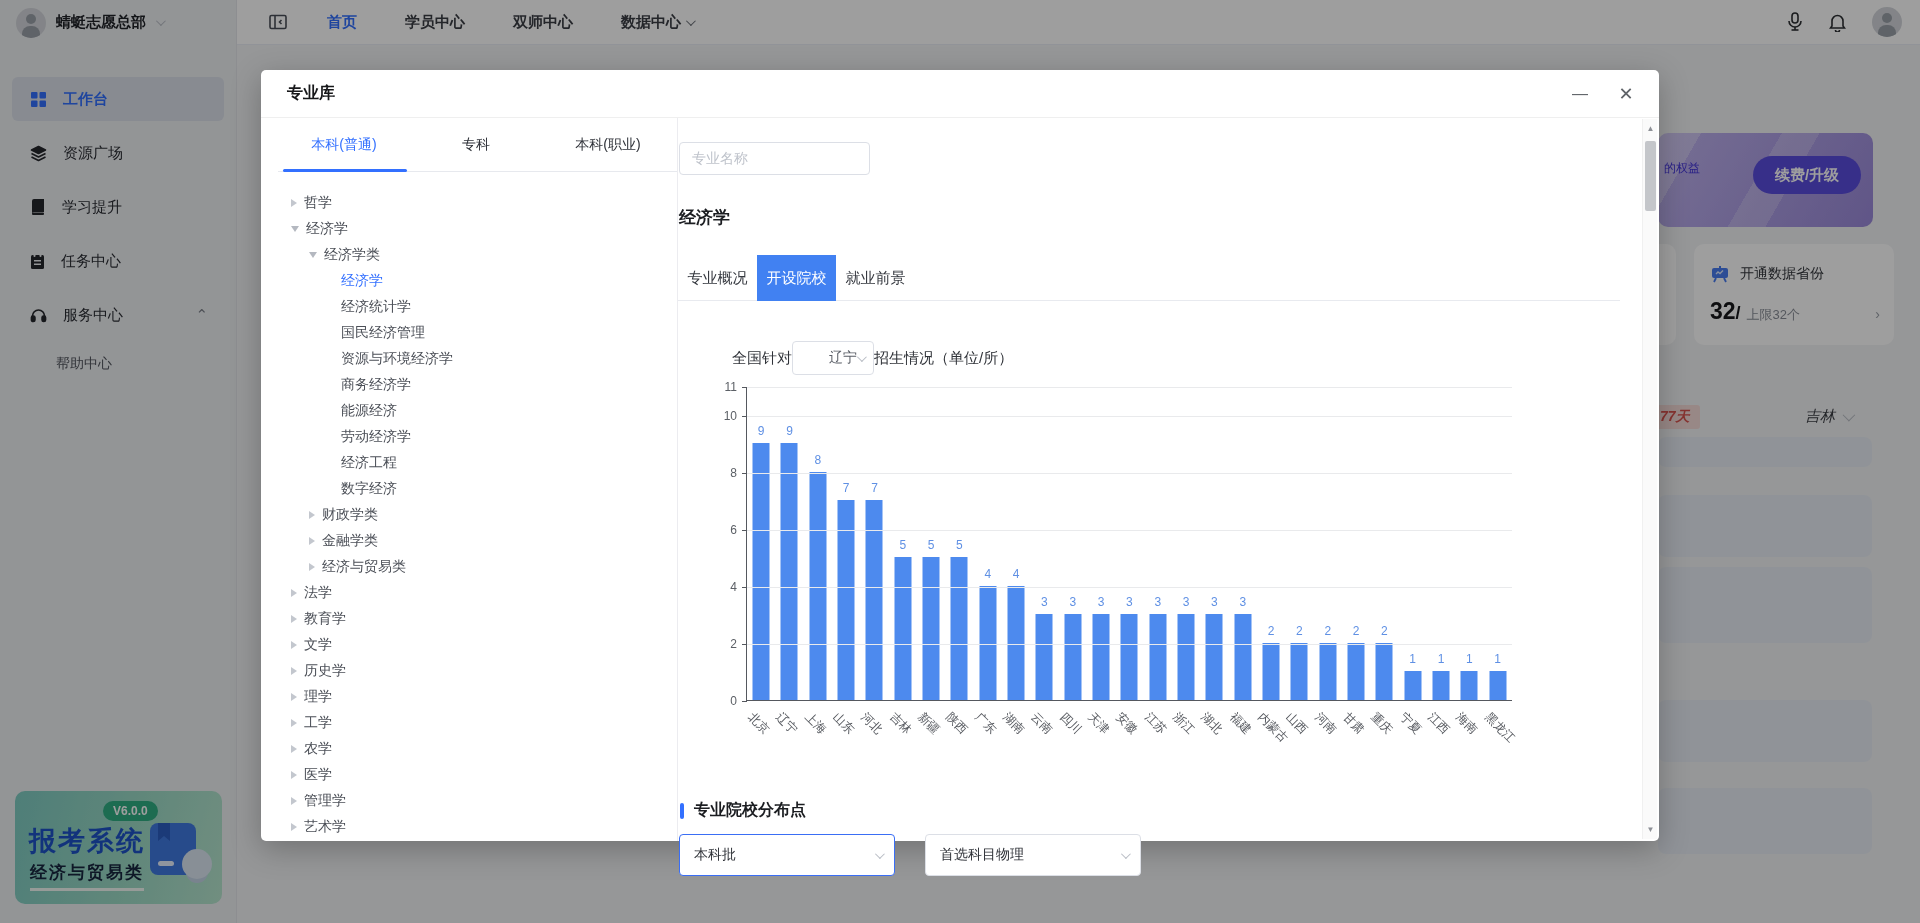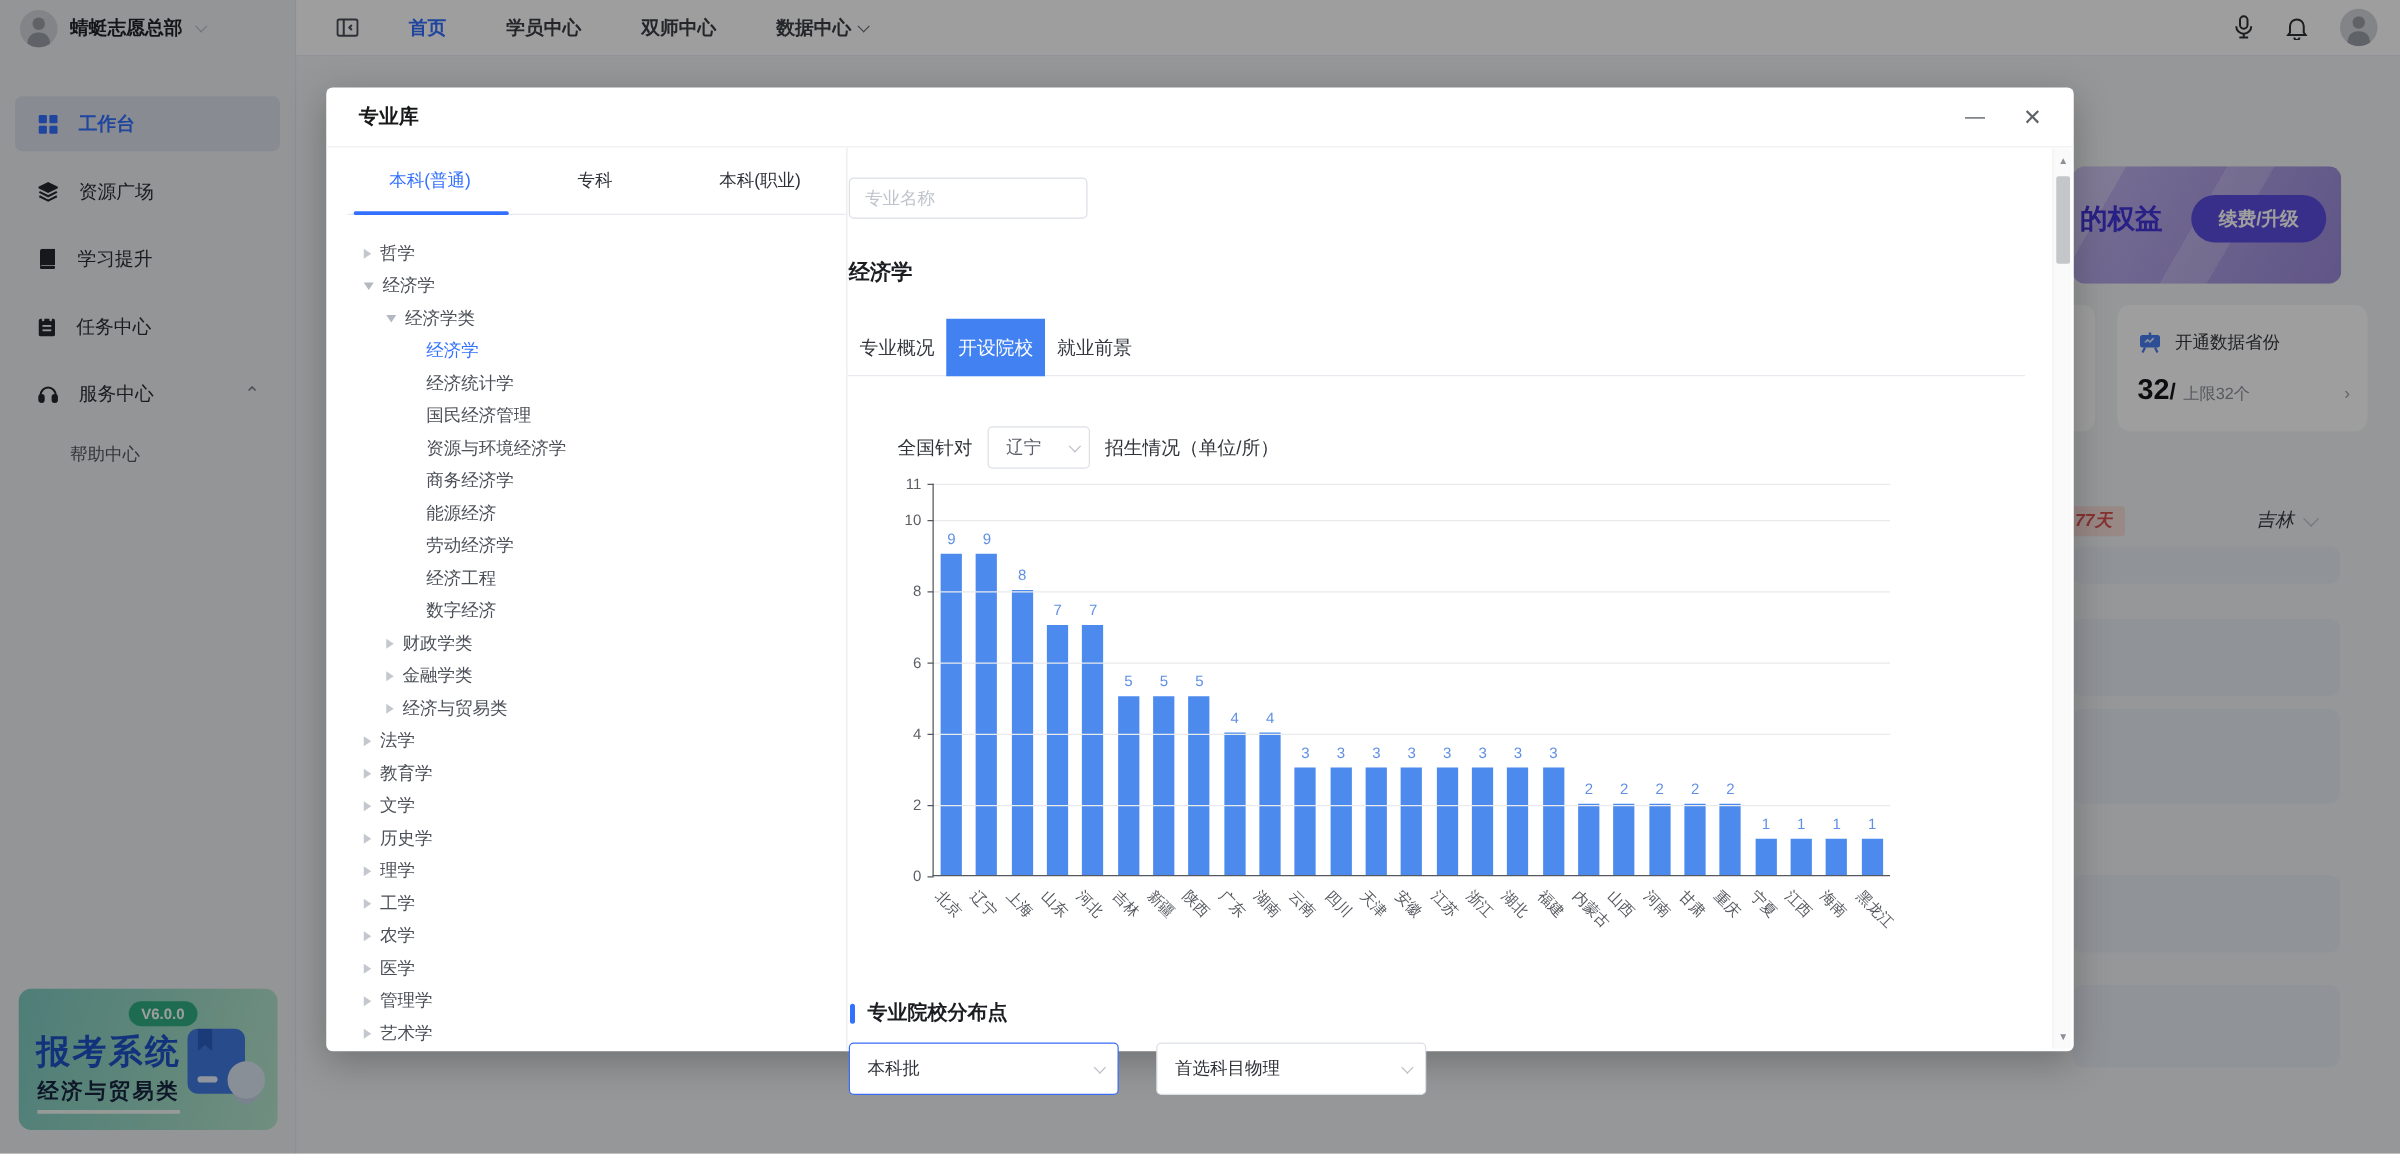--- a/index.html
+++ b/index.html
@@ -54,21 +54,21 @@
     background:#e9f1ff; border-radius:3px; }
   .promo-bulb { position:absolute; right:0; bottom:2px; width:30px; height:30px; background:#dbe7f2;
     border-radius:50%; box-shadow:0 8px 0 -4px #c3d4e6; }
 
   
   .right-col { position:absolute; left:1640px; top:45px; width:280px; height:878px; }
   .banner { position:absolute; left:18px; top:88px; width:215px; height:94px; border-radius:10px;
     background:linear-gradient(120deg, rgba(255,255,255,.28) 0 16%, rgba(255,255,255,0) 16% 46%,
       rgba(255,255,255,.20) 46% 60%, rgba(255,255,255,0) 60%),
       linear-gradient(120deg,#c0b4ef,#9b8ada); }
-  .banner-text { position:absolute; left:6px; top:27px; font-size:22px; font-weight:700; color:#4334d8;text-align:center; }
+  .banner-text { position:absolute; left:6px; top:27px; font-size:12px; font-weight:400; color:#4334d8;text-align:center; }
   .banner-btn { position:absolute; right:12px; top:23px; width:108px; height:38px; border-radius:19px;
     background:#5a4cdd; color:#fff; font-size:15px; font-weight:700; display:flex;
     align-items:center; justify-content:center; cursor:pointer; }
   .sliver-card { position:absolute; left:-6px; top:199px; width:42px; height:101px; background:#fff; border-radius:10px; }
   .quota-card { position:absolute; left:54px; top:199px; width:200px; height:101px; background:#fff;
     border-radius:10px; padding:20px 14px 0 16px; }
   .quota-head { display:flex; align-items:center; gap:10px; }
   .quota-title { font-size:14px; color:#34373d; }
   .quota-line { margin-top:14px; display:flex; align-items:baseline; }
   .quota-count { font-size:23px; font-weight:800; color:#17181b; }
@@ -112,22 +112,22 @@
   .search-box { position:absolute; left:1px; top:24px; width:191px; height:33px; border:1px solid #dcdfe6;
     border-radius:4px; display:flex; align-items:center; padding-left:12px; }
   .search-ph { font-size:14px; color:#bfc3cb; }
   .major-title { position:absolute; left:1px; top:88px; font-size:17px; font-weight:800; color:#1b1d21; }
   .detail-tabs { position:absolute; left:0; top:137px; width:942px; height:46px;
     border-bottom:1px solid #e8eaef; display:flex; }
   .d-tab { min-width:79px; padding:0 8px; height:46px; display:flex; align-items:center;
     justify-content:center; font-size:15px; color:#35383f; cursor:pointer; }
   .d-tab.active { background:#4181f2; color:#fff; }
 
-  .chart-head { position:absolute; left:40px; top:222px; height:36px; display:flex; align-items:center; gap:12px;
-    font-size:15px; color:#303339; }
+  .chart-head { position:absolute; left:54px; top:222px; height:36px; display:flex; align-items:center; 
+    font-size:15px; color:#303339;text-align:right; }
   .mini-select { width:82px; height:34px; border:1px solid #dcdfe6; border-radius:4px; display:flex;
     align-items:center; padding:0 9px 0 14px; cursor:pointer; }
   .mini-select .ms-val { font-size:14px; color:#5a5e66; flex:1; }
 
   .chart { position:absolute; left:68px; top:269px; width:766px; height:314px; }
   .plot { position:absolute; inset:0; border-left:1px solid #55585e; border-bottom:1px solid #55585e; }
   .gridline { position:absolute; left:0; width:100%; height:1px; background:#e9eaec; }
   .ytick-label { position:absolute; right:100%; margin-right:10px; font-size:12px; color:#5c6066;
     transform:translateY(-50%); }
   .ytick-mark { position:absolute; right:100%; width:5px; height:1px; background:#55585e; }

